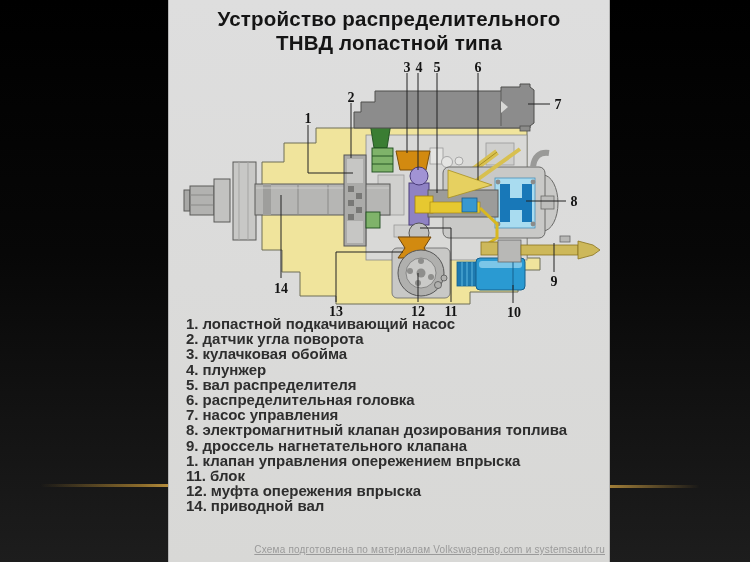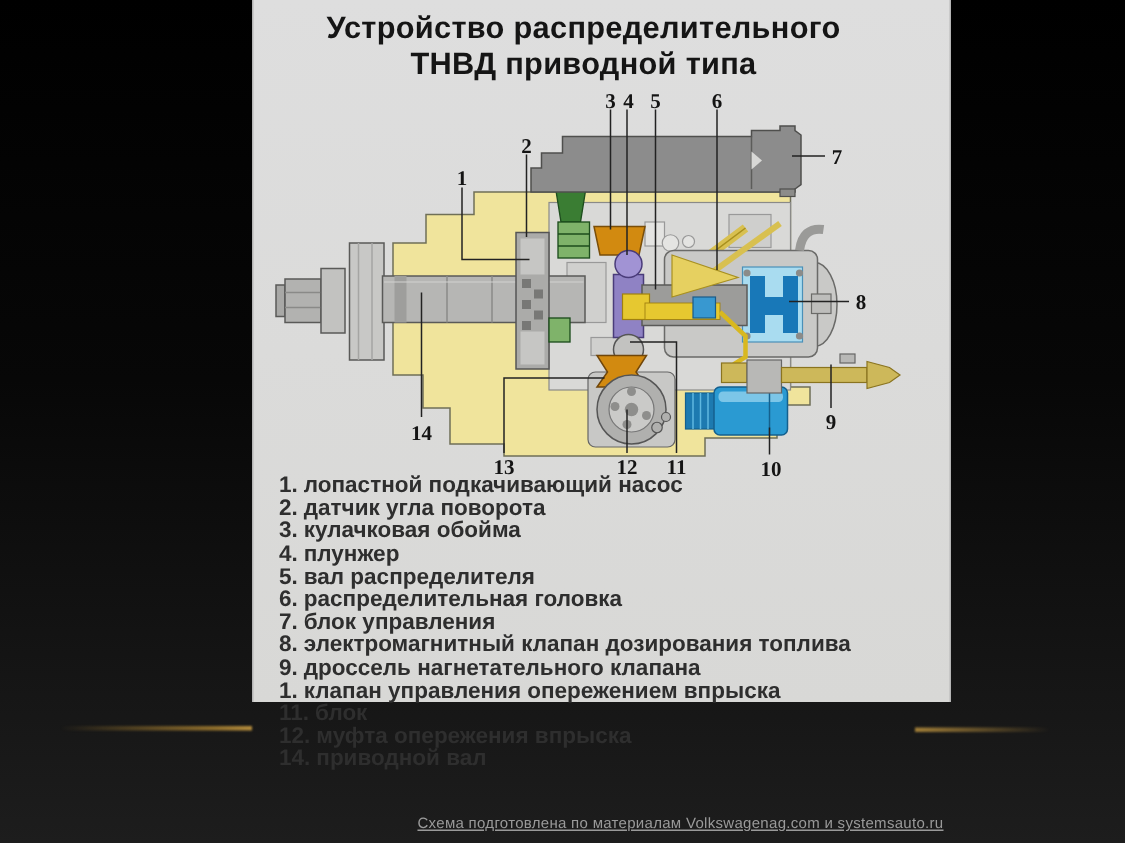--- a/index.html
+++ b/index.html
@@ -4,23 +4,23 @@
 <style>
   html,body{margin:0;padding:0;background:#000;}
   .stage{position:relative;width:750px;height:562px;overflow:hidden;
          font-family:"Liberation Sans",sans-serif;
          background:linear-gradient(#000 0%,#070707 45%,#1d1d1d 100%);}
   .streak{position:absolute;height:3px;filter:blur(.6px);pointer-events:none;}
   .streak.left{left:40px;width:128px;top:484px;
      background:linear-gradient(90deg,rgba(190,140,40,0) 0%,rgba(205,155,55,.65) 80%,rgba(220,170,70,.8) 100%);}
   .streak.right{left:610px;width:90px;top:485px;
      background:linear-gradient(90deg,rgba(220,170,70,.7) 0%,rgba(190,140,40,0) 100%);}
-  .slide{position:absolute;left:168px;top:0;width:442px;height:468px;
+  .slide{position:absolute;left:168px;top:0;width:442px;height:562px;
          background:linear-gradient(#dedede,#d8d8d6);
-         box-shadow:inset 1px 0 0 #b5b5b5, inset -1px 0 0 #b5b5b5;padding-left:24px;}
+         box-shadow:inset 1px 0 0 #b5b5b5, inset -1px 0 0 #b5b5b5;}
   .title{position:absolute;top:7px;left:0;width:442px;text-align:center;
          font-size:20.5px;line-height:1.17;font-weight:bold;color:#151515;letter-spacing:.2px;}
   .diagram{position:absolute;left:0;top:55px;}
   .legend{position:absolute;left:18px;top:316px;width:410px;
           font-size:15px;line-height:15.2px;color:#2e2e2e;font-weight:700;}
   .legend-row{white-space:nowrap;}
   .legend-row .num{margin-right:4px;}
   .caption{position:absolute;top:544px;right:5px;font-size:10px;color:#9a9a9a;letter-spacing:.2px;text-decoration:underline;}
   svg text.co{font-family:"Liberation Serif",serif;font-weight:bold;font-size:14px;fill:#141414;}
 </style>
@@ -28,21 +28,21 @@
 <body>
 
 <div class="stage">
   <div class="streak left"></div>
   <div class="streak right"></div>
 
   <div class="slide">
 
     <div class="title">
       <div>Устройство распределительного</div>
-      <div>ТНВД приводной типа</div>
+      <div>ТНВД лопастной типа</div>
     </div>
 
     <svg class="diagram" width="442" height="265" viewBox="0 0 442 265">
 
       <polygon stroke="#6f6f57" stroke-width="1" points="148,73 359,73 359,115 375,115 375,181 359,181 359,203 372,203 372,215 350,215
                 350,237 302,237 302,249 168,249 168,241 132,241 132,217 114,217 114,195 94,195
                 94,107 116,107 116,88 148,88" fill="#f0e49c"></polygon>
 
       <rect x="198" y="80" width="161" height="125" stroke="#8a8a88" stroke-width=".8" fill="#d9d9d7"></rect>
       <g stroke="#999" fill="#e4e4e2" stroke-width=".8">
@@ -209,21 +209,21 @@
       </g>
     </svg>
 
     <div class="legend">
       <div class="legend-row"><span class="num">1.</span><span>лопастной подкачивающий насос</span></div>
       <div class="legend-row"><span class="num">2.</span><span>датчик угла поворота</span></div>
       <div class="legend-row"><span class="num">3.</span><span>кулачковая обойма</span></div>
       <div class="legend-row"><span class="num">4.</span><span>плунжер</span></div>
       <div class="legend-row"><span class="num">5.</span><span>вал распределителя</span></div>
       <div class="legend-row"><span class="num">6.</span><span>распределительная головка</span></div>
-      <div class="legend-row"><span class="num">7.</span><span>блок управления</span></div>
+      <div class="legend-row"><span class="num">7.</span><span>насос управления</span></div>
       <div class="legend-row"><span class="num">8.</span><span>электромагнитный клапан дозирования топлива</span></div>
       <div class="legend-row"><span class="num">9.</span><span>дроссель нагнетательного клапана</span></div>
       <div class="legend-row"><span class="num">1.</span><span>клапан управления опережением впрыска</span></div>
       <div class="legend-row"><span class="num">11.</span><span>блок</span></div>
       <div class="legend-row"><span class="num">12.</span><span>муфта опережения впрыска</span></div>
       <div class="legend-row"><span class="num">14.</span><span>приводной вал</span></div>
     </div>
 
     <div class="caption">Схема подготовлена по материалам Volkswagenag.com и systemsauto.ru</div>
   </div>

